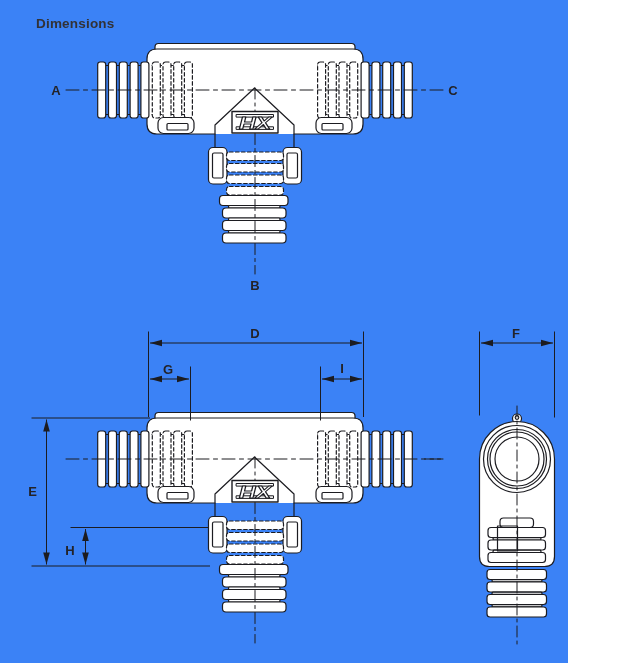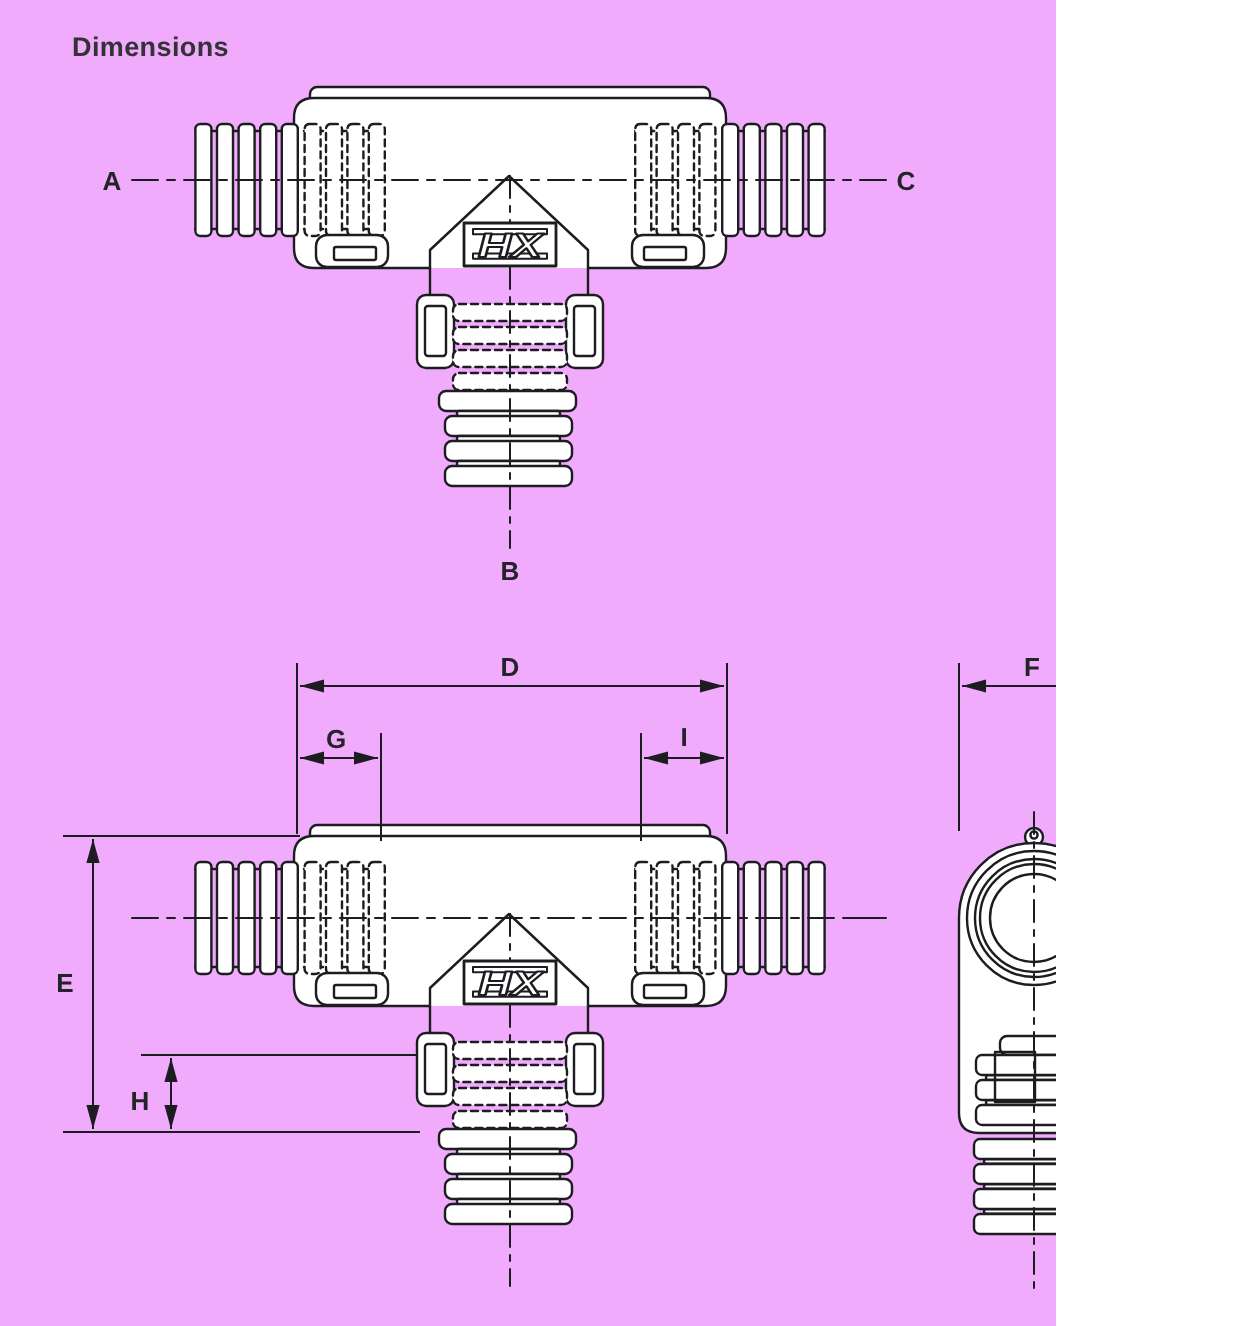--- a/index.html
+++ b/index.html
@@ -1,17 +1,17 @@
 <!DOCTYPE html>
 <html><head>
 <meta charset="utf-8">
 <style>
   html,body{margin:0;padding:0;background:#fff;}
   .page{
-    position:relative;width:528px;height:663px;background:#f0abfc;overflow:hidden;
+    position:relative;width:568px;height:663px;background:#3b82f6;overflow:hidden;
     font-family:"Liberation Sans", sans-serif;
   }
   .page-title{
     position:absolute;left:36px;top:16px;
     font-size:13.5px;font-weight:bold;color:#323237;letter-spacing:.2px;
   }
   svg text.dimlabel{
     font-family:"Liberation Sans", sans-serif;
     font-weight:bold;font-size:13px;fill:#232329;
   }

